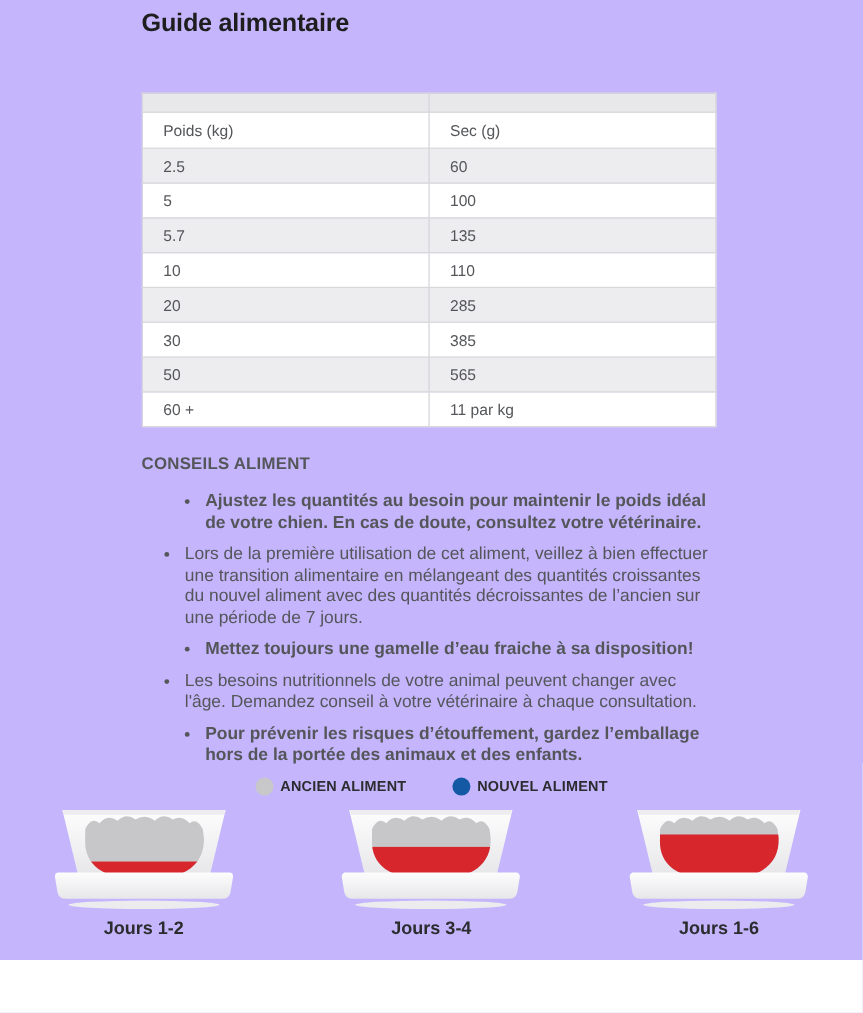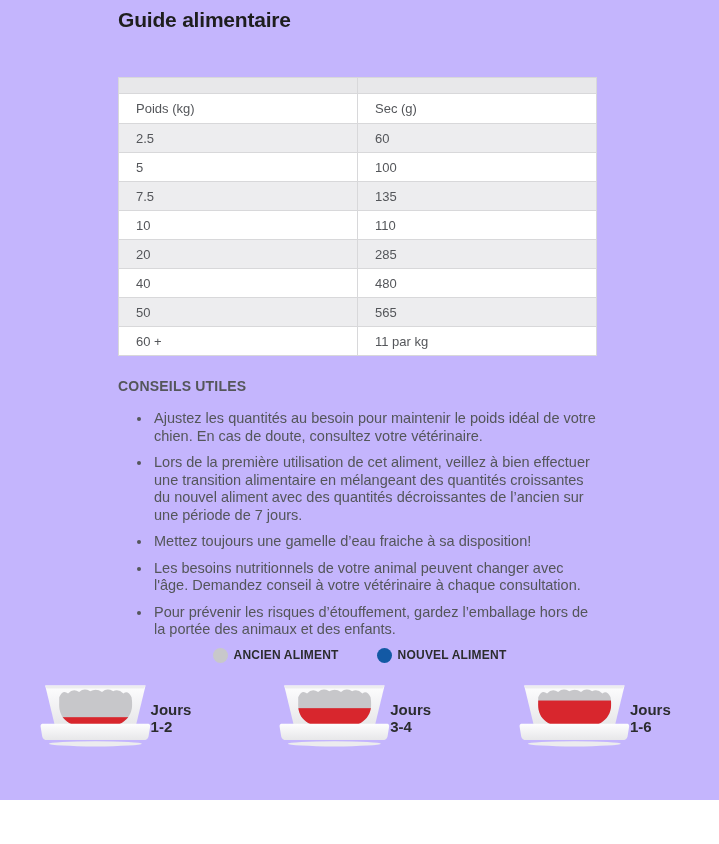--- a/index.html
+++ b/index.html
@@ -24,34 +24,34 @@
   tbody tr{height:29px;}
   tbody tr:nth-child(odd){background:#ededef;}
   tbody tr:nth-child(even){background:#ffffff;}
   h2.tips-heading{
     margin:22px 0 0;font-size:14px;font-weight:700;color:#54565a;letter-spacing:0.2px;
   }
   ul.tips{
     margin:16px 0 0;padding-left:34px;font-size:14.5px;line-height:17.5px;color:#54565a;
   }
   ul.tips li{margin-bottom:9px;padding-left:2px;}
-  ul.tips li.bold{font-weight:400;}
+  ul.tips li.bold{font-weight:700;margin-left:17px;}
   .legend{
     display:flex;justify-content:center;align-items:center;gap:38px;
   }
   .legend-item{display:flex;align-items:center;gap:6px;}
   .legend-item .dot{width:15px;height:15px;border-radius:50%;display:inline-block;}
   .legend-item .legend-label{
     font-size:12px;font-weight:700;color:#2b2c2e;letter-spacing:0.2px;
   }
   .bowls{
     margin-top:8px;display:flex;justify-content:space-around;align-items:flex-start;
     width:719px;
   }
-  .bowl-col{display:flex;flex-direction:row;align-items:center;width:160px;}
+  .bowl-col{display:flex;flex-direction:column;align-items:center;width:160px;}
   .bowl-label{margin-top:6px;font-size:15px;font-weight:700;color:#2b2c2e;}
 </style>
 </head>
 <body>
 
 <div class="page">
   <div class="content">
     <h1 class="page-title">Guide alimentaire</h1>
 
     <table class="feeding">
@@ -68,47 +68,47 @@
       <tbody id="table-body">
           <tr>
             <td>2.5</td>
             <td>60</td>
           </tr>
           <tr>
             <td>5</td>
             <td>100</td>
           </tr>
           <tr>
-            <td>7.5</td>
+            <td>5.7</td>
             <td>135</td>
           </tr>
           <tr>
             <td>10</td>
             <td>110</td>
           </tr>
           <tr>
             <td>20</td>
             <td>285</td>
           </tr>
           <tr>
-            <td>40</td>
-            <td>480</td>
+            <td>30</td>
+            <td>385</td>
           </tr>
           <tr>
             <td>50</td>
             <td>565</td>
           </tr>
           <tr>
             <td>60 +</td>
             <td>11 par kg</td>
           </tr>
         </tbody>
     </table>
 
-    <h2 class="tips-heading">CONSEILS UTILES</h2>
+    <h2 class="tips-heading">CONSEILS ALIMENT</h2>
     <ul class="tips" id="tips-list">
         <li class="bold">Ajustez les quantités au besoin pour maintenir le poids idéal de votre chien. En cas de doute, consultez votre vétérinaire.</li>
         <li>Lors de la première utilisation de cet aliment, veillez à bien effectuer une transition alimentaire en mélangeant des quantités croissantes du nouvel aliment avec des quantités décroissantes de l’ancien sur une période de 7 jours.</li>
         <li class="bold">Mettez toujours une gamelle d’eau fraiche à sa disposition!</li>
         <li>Les besoins nutritionnels de votre animal peuvent changer avec l'âge. Demandez conseil à votre vétérinaire à chaque consultation.</li>
         <li class="bold">Pour prévenir les risques d’étouffement, gardez l’emballage hors de la portée des animaux et des enfants.</li>
       </ul>
   </div>
 
   <div class="legend" id="legend">

